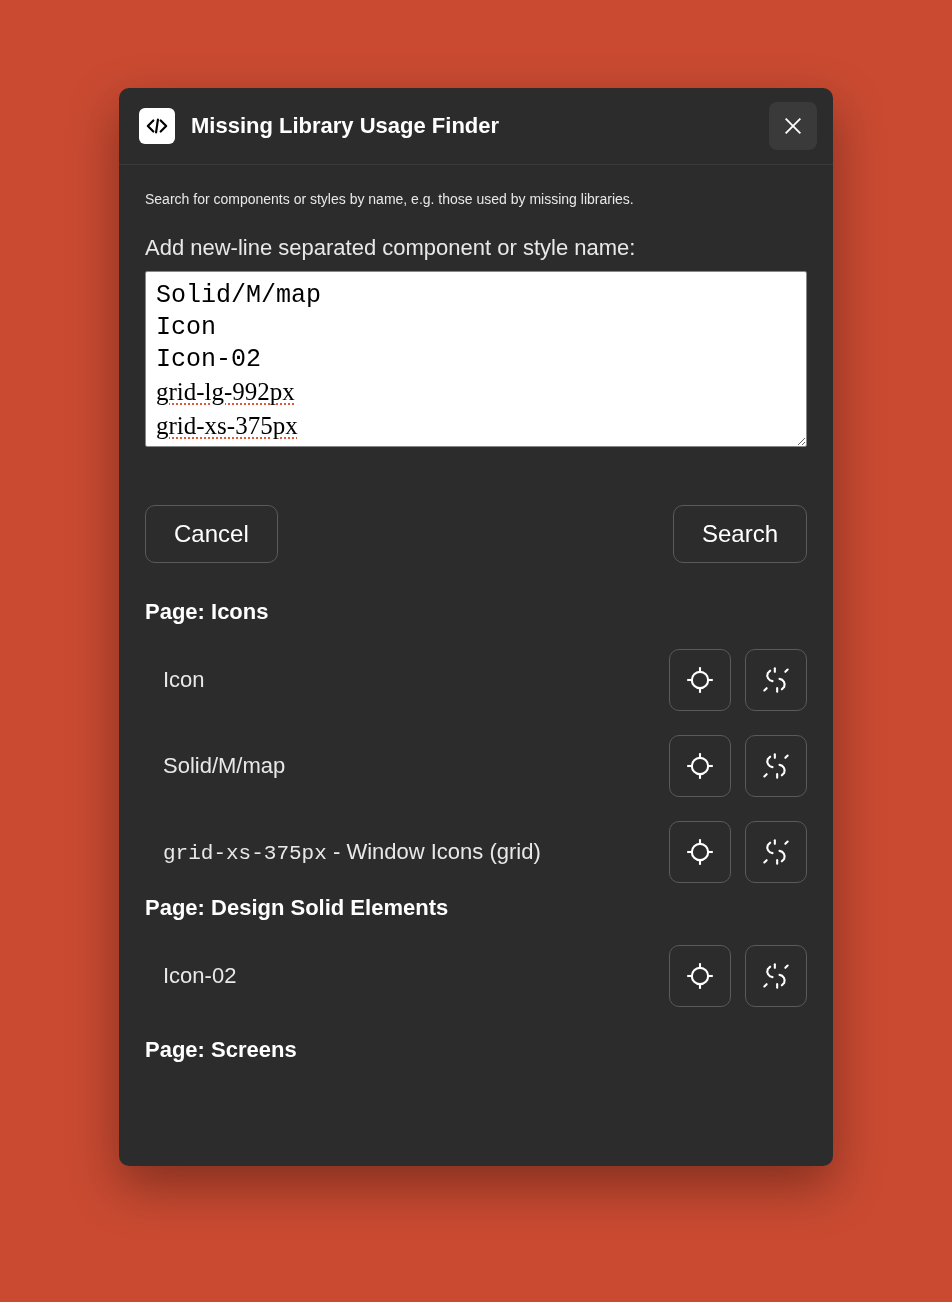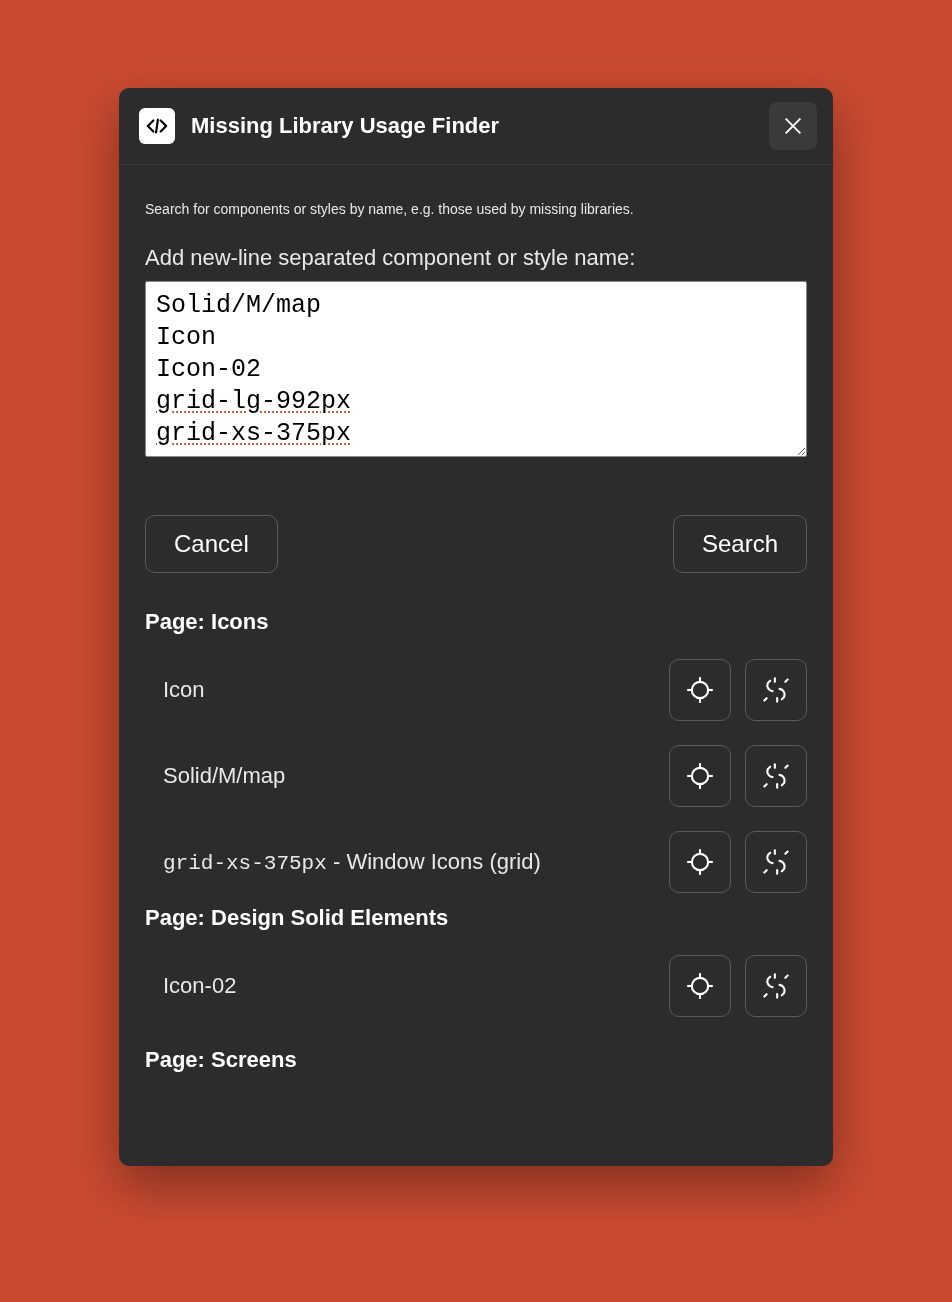--- a/index.html
+++ b/index.html
@@ -14,21 +14,20 @@
   }
   .panel {
     width: 714px;
     height: 1078px;
     background: #2c2c2c;
     border-radius: 10px;
     box-shadow: 0 20px 50px rgba(0,0,0,0.35);
     overflow: hidden;
     display: flex;
     flex-direction: column;
-    gap: 10px;
   }
   .titlebar {
     display: flex;
     align-items: center;
     padding: 14px 16px 14px 20px;
     border-bottom: 1px solid #3a3a3a;
   }
   .app-icon {
     width: 36px;
     height: 36px;
@@ -87,20 +86,21 @@
     line-height: 1.28;
     color: #000;
     resize: both;
     overflow: auto;
     white-space: pre;
   }
   .textarea .spellerr {
     text-decoration: underline dotted #e05a3a;
     text-decoration-thickness: 2px;
     text-underline-offset: 3px;
+    font-family: Liberation Serif, serif;
   }
   .button-row {
     display: flex;
     justify-content: space-between;
     gap: 22px;
     margin-top: 58px;
     margin-bottom: 36px;
   }
   .btn {
     border: 1px solid #5a5a5a;

